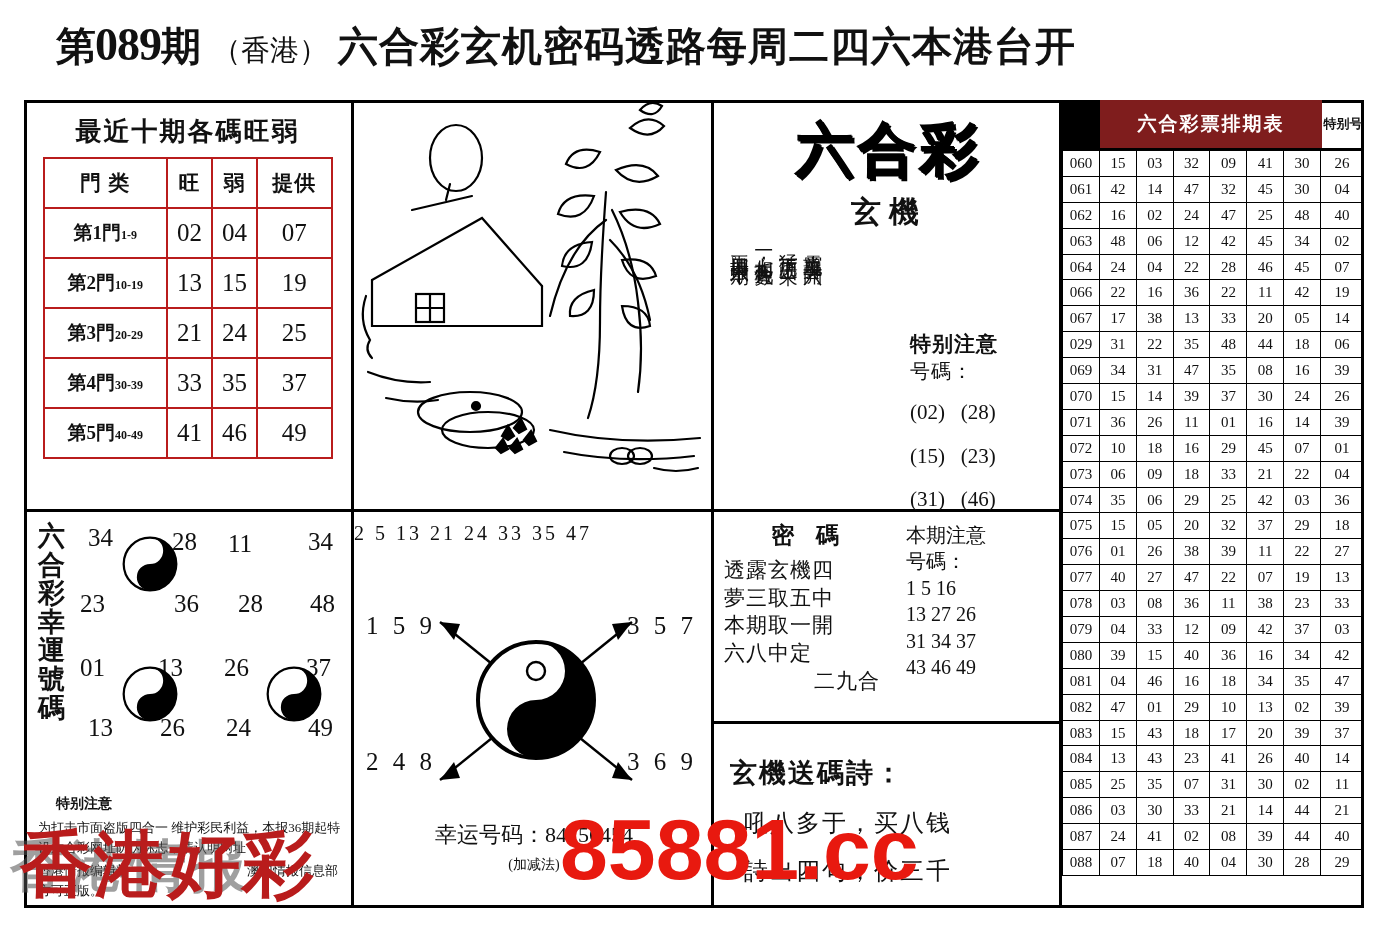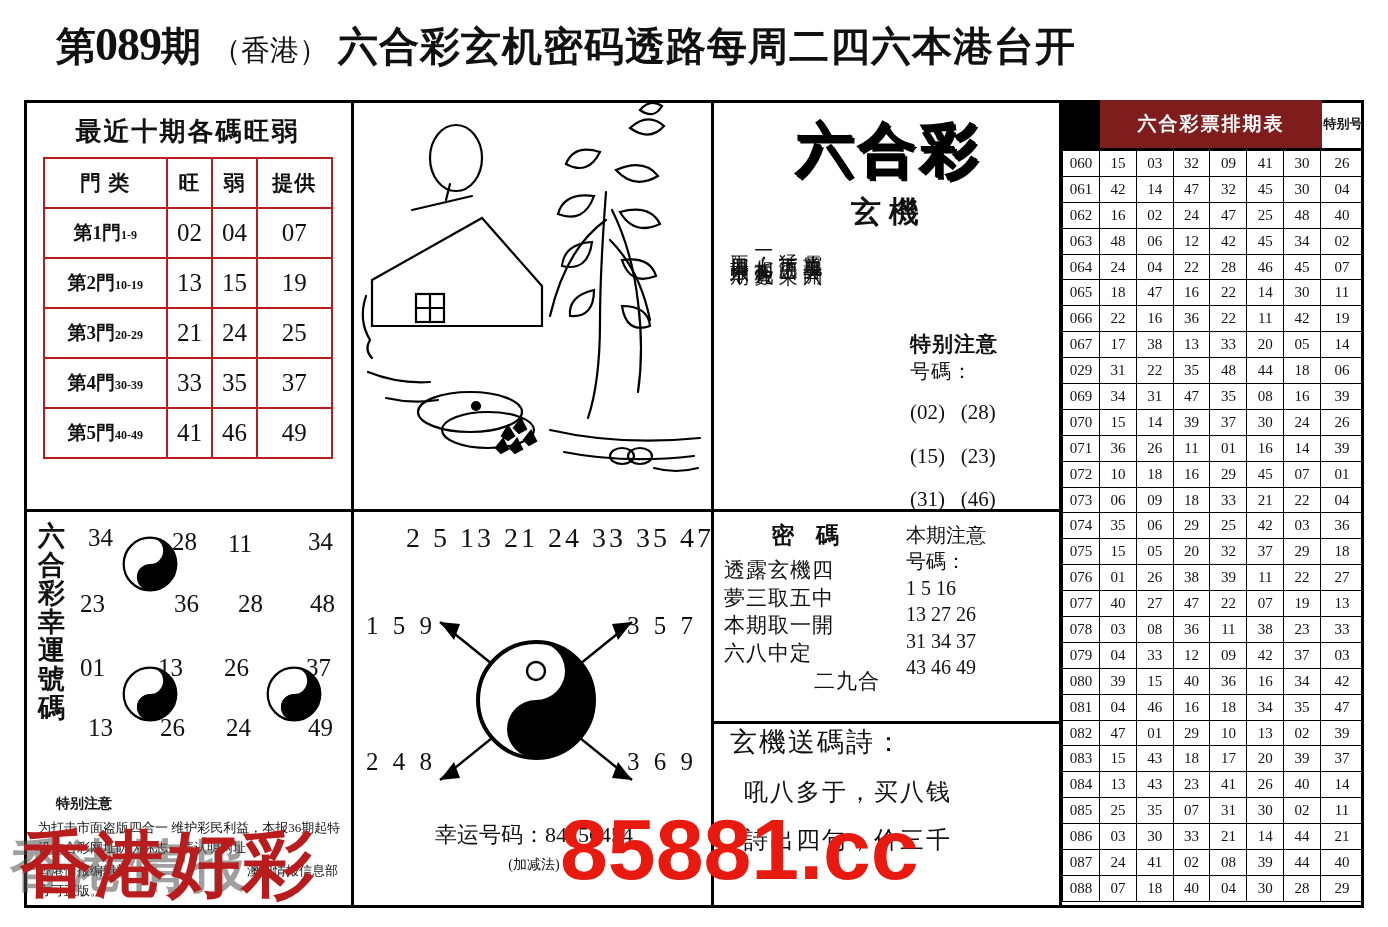--- a/index.html
+++ b/index.html
@@ -41,21 +41,21 @@
   .bl-num{position:absolute;font-size:25px;font-family:"Liberation Serif",serif;}
   .bl-note{position:absolute;left:32px;top:282px;width:290px;font-size:13px;line-height:1.45;}
   .bl-note b{font-size:14px;}
   .bl-small{position:absolute;left:14px;top:306px;width:310px;font-size:13px;line-height:1.5;}
 
   
   .p-tm{left:354px;top:100px;width:360px;height:412px;border-right:3px solid #000;border-bottom:3px solid #000;box-sizing:border-box;}
 
   
   .p-bm{left:354px;top:512px;width:360px;height:396px;border-right:3px solid #000;box-sizing:border-box;}
-  .bm-top{position:absolute;left:0;top:10px;width:360px;text-align:right;font-size:28px;letter-spacing:3px;}
+  .bm-top{position:absolute;left:0;top:10px;width:360px;text-align:left;font-size:20px;letter-spacing:3px;}
   .bm-lucky{position:absolute;left:0;bottom:58px;width:360px;text-align:center;font-size:22px;}
   .bm-add{position:absolute;left:0;bottom:34px;width:360px;text-align:center;font-size:14px;}
   .bm-corner{position:absolute;font-size:25px;letter-spacing:4px;}
 
   
   .p-tr{left:714px;top:100px;width:348px;height:412px;border-right:3px solid #000;border-bottom:3px solid #000;box-sizing:border-box;}
   .logo{position:absolute;left:10px;top:12px;width:330px;text-align:center;}
   .logo-main{font-size:58px;font-weight:bold;letter-spacing:4px;color:#000;
     text-shadow:2px 2px 0 #000,-1px -1px 0 #000;font-family:"Liberation Sans",sans-serif;}
   .logo-sub{font-size:30px;font-weight:bold;letter-spacing:8px;margin-top:2px;font-family:"Liberation Sans",sans-serif;}
@@ -68,21 +68,21 @@
   
   .p-mr{left:714px;top:512px;width:348px;height:212px;border-right:3px solid #000;border-bottom:3px solid #000;box-sizing:border-box;}
   .mr-left{position:absolute;left:10px;top:8px;width:170px;}
   .mr-title{text-align:center;font-size:23px;font-weight:bold;letter-spacing:8px;}
   .mr-lines{font-size:21px;line-height:1.32;letter-spacing:1px;margin-top:6px;}
   .mr-right{position:absolute;left:192px;top:10px;width:150px;font-size:20px;line-height:1.32;}
   .mr-right .hd{font-weight:normal;}
 
   
   .p-br{left:714px;top:724px;width:348px;height:184px;border-right:3px solid #000;box-sizing:border-box;}
-  .br-title{font-size:27px;font-weight:normal;letter-spacing:2px;padding:0 0 0 16px;}
+  .br-title{font-size:27px;font-weight:bold;letter-spacing:2px;padding:0 0 0 16px;margin-top:31px;}
   .br-line{font-size:24px;letter-spacing:2px;padding:16px 0 0 30px;font-family:"Liberation Serif",serif;}
 
   
   .p-rt{left:1062px;top:100px;width:302px;height:808px;box-sizing:border-box;}
   .rt-head{display:flex;height:48px;border-bottom:2px solid #000;}
   .rt-head .blk{width:38px;background:#000;}
   .rt-head .mid{flex:1;display:flex;align-items:center;justify-content:center;font-size:19px;font-weight:bold;letter-spacing:2px;
      background:#7f1d1d;color:#fff;}
   .rt-head .sp{width:42px;display:flex;align-items:center;justify-content:center;font-size:13px;font-weight:bold;line-height:1.05;text-align:center;}
   .rt-table{width:100%;border-collapse:collapse;}
@@ -397,30 +397,20 @@
             <td class="idx">064</td>
             <td>24</td>
             <td>04</td>
             <td>22</td>
             <td>28</td>
             <td>46</td>
             <td>45</td>
             <td class="sp">07</td>
           </tr>
           <tr>
-            <td class="idx">065</td>
-            <td>18</td>
-            <td>47</td>
-            <td>16</td>
-            <td>22</td>
-            <td>14</td>
-            <td>30</td>
-            <td class="sp">11</td>
-          </tr>
-          <tr>
             <td class="idx">066</td>
             <td>22</td>
             <td>16</td>
             <td>36</td>
             <td>22</td>
             <td>11</td>
             <td>42</td>
             <td class="sp">19</td>
           </tr>
           <tr>

